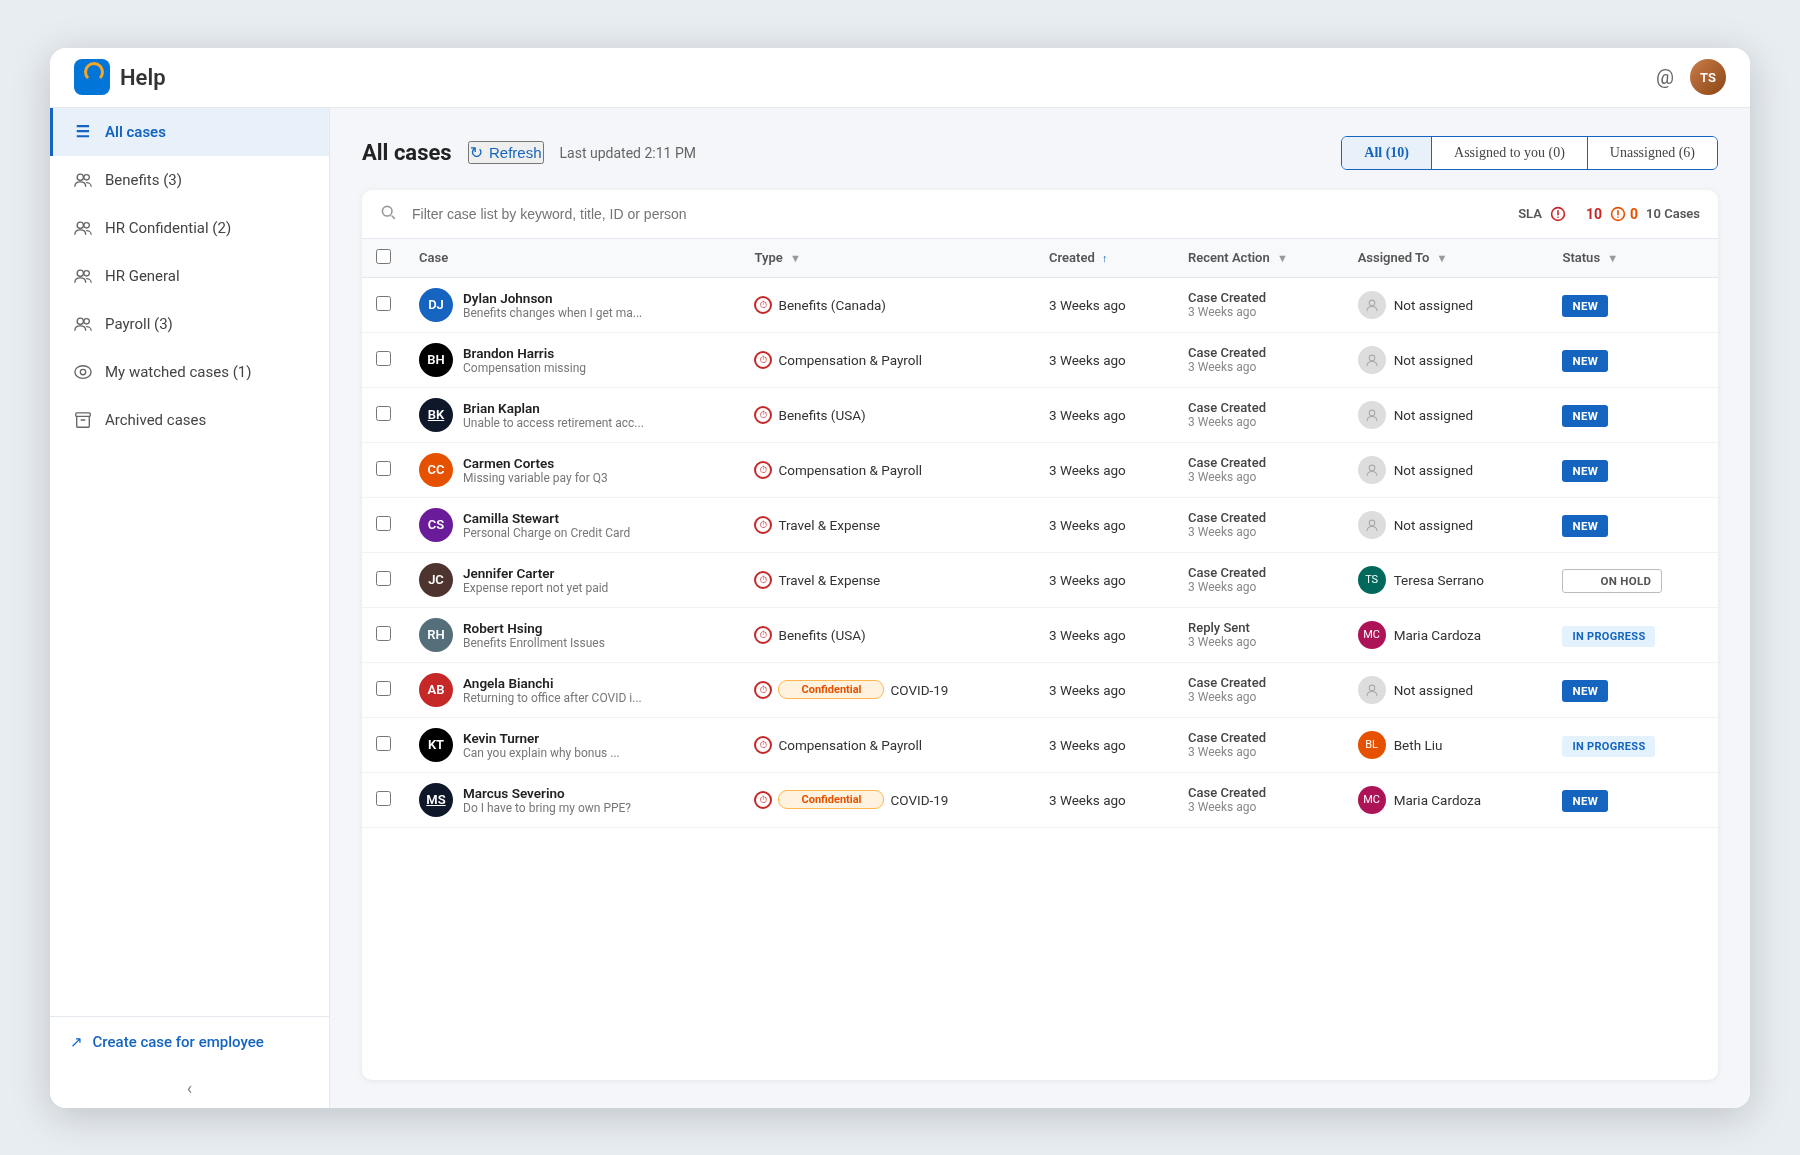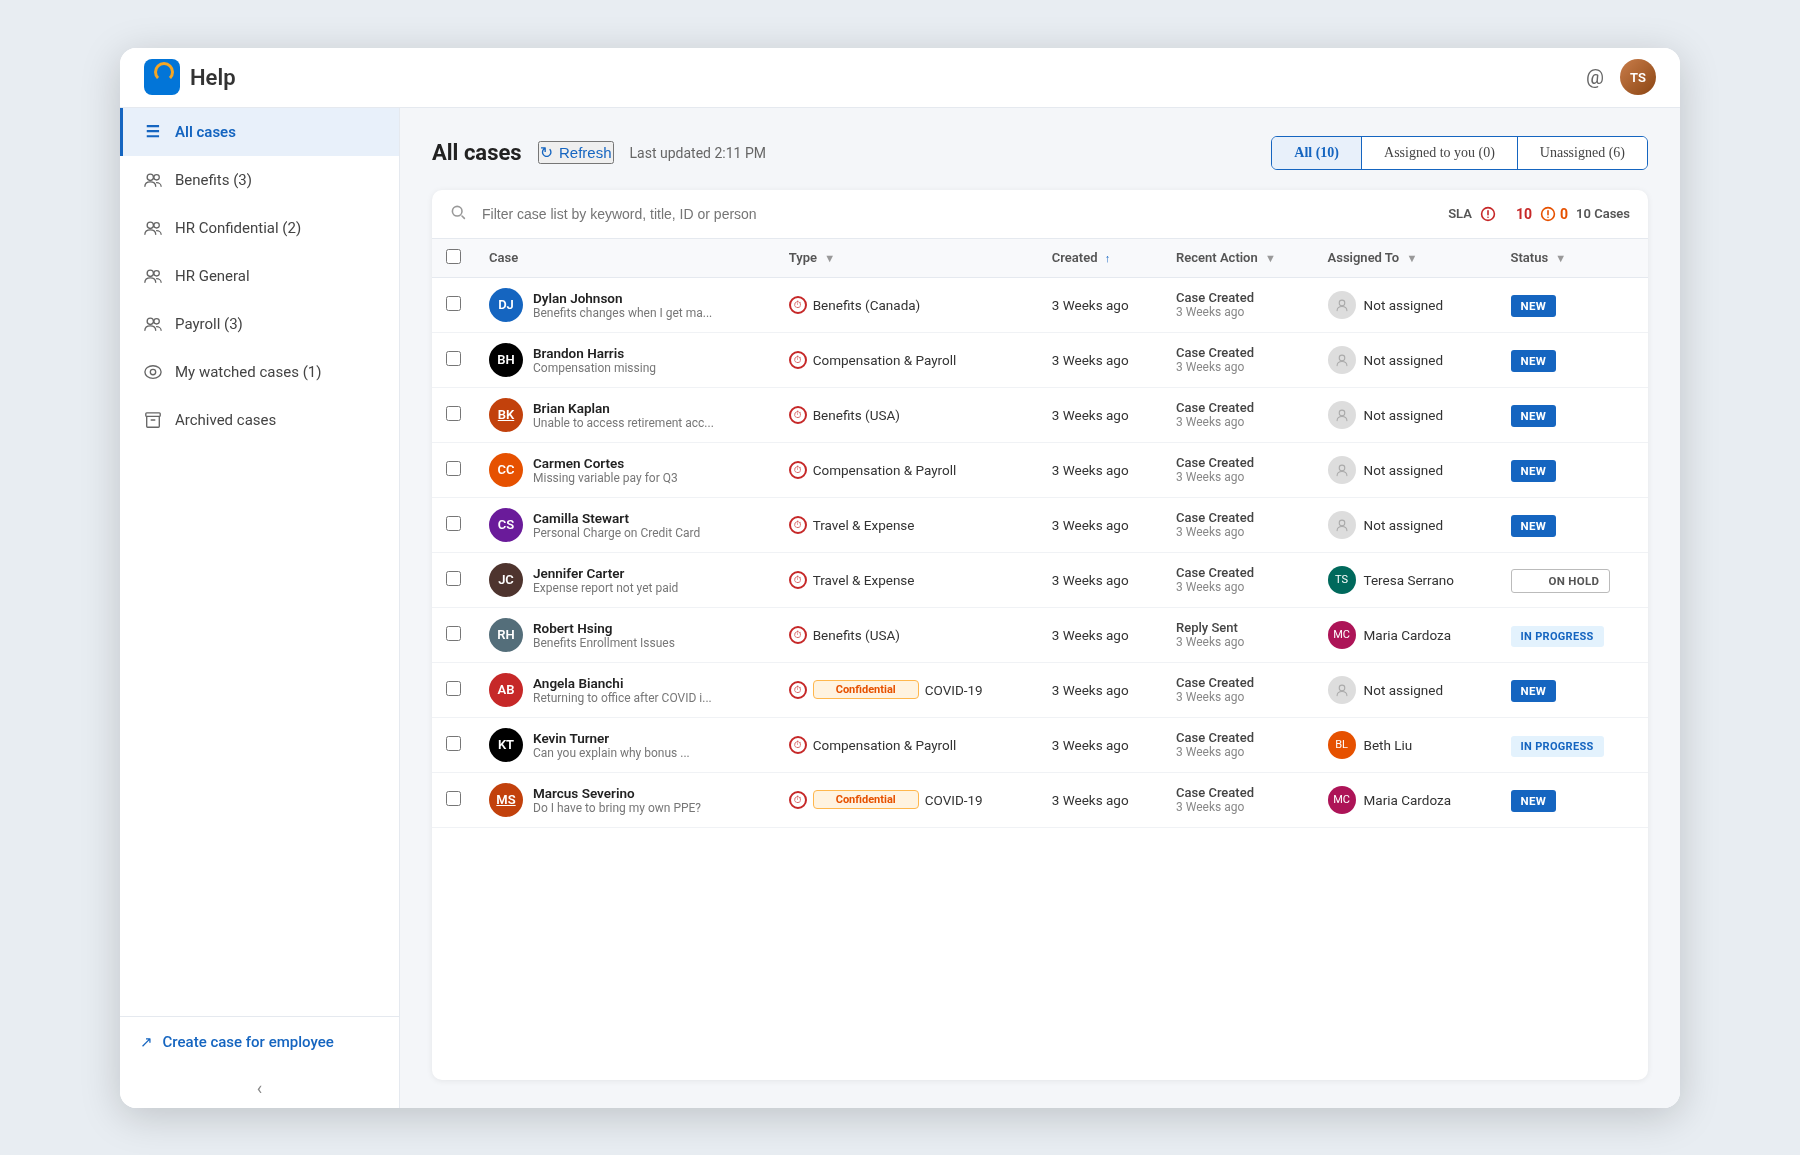--- a/index.html
+++ b/index.html
@@ -6,21 +6,21 @@
     body {
       font-family: -apple-system, BlinkMacSystemFont, 'Segoe UI', Roboto, sans-serif;
       background: #e8edf2;
       display: flex;
       align-items: center;
       justify-content: center;
       min-height: 100vh;
       padding: 20px;
     }
     .app-window {
-      width: 1560px;
+      width: 1700px;
       min-height: 1060px;
       background: #fff;
       border-radius: 16px;
       box-shadow: 0 8px 40px rgba(0,0,0,0.18);
       overflow: hidden;
       display: flex;
       flex-direction: column;
     }
     
     .top-bar {
@@ -352,21 +352,21 @@
       font-size: 10px;
       color: #c62828;
       flex-shrink: 0;
     }
     .confidential-badge {
       background: #fff3e0;
       color: #e65100;
       font-size: 11px;
       font-weight: 700;
       padding: 2px 22px;
-      border-radius: 4px;
+      border-radius: 9px;
       border: 1px solid #ffb74d;
     }
     .recent-action-cell .action-name {
       font-size: 13px;
       color: #444;
       font-weight: 500;
     }
     .recent-action-cell .action-time {
       font-size: 12px;
       color: #888;
@@ -399,21 +399,21 @@
       font-weight: 700;
       letter-spacing: 0.3px;
     }
     .status-new { background: #1565c0; color: #fff; }
     .status-on-hold { background: #fff; color: #555; border: 1.5px solid #bbb; padding-left: 37px; }
     .status-in-progress { background: #e3f2fd; color: #1565c0; font-size: 11px; text-align: center; }
     input[type="checkbox"] { cursor: pointer; width: 15px; height: 15px; }
 
     
     .av-blue { background: #1565c0; }
-    .av-green { background: #c2410c; text-decoration: underline; }
+    .av-green { background: #0f172a; text-decoration: underline; }
     .av-purple { background: #6a1b9a; }
     .av-orange { background: #e65100; }
     .av-teal { background: #00695c; }
     .av-red { background: #c62828; }
     .av-indigo { background: #000000; }
     .av-brown { background: #4e342e; }
     .av-grey { background: #546e7a; }
     .av-pink { background: #ad1457; }
   </style>
 </head>

